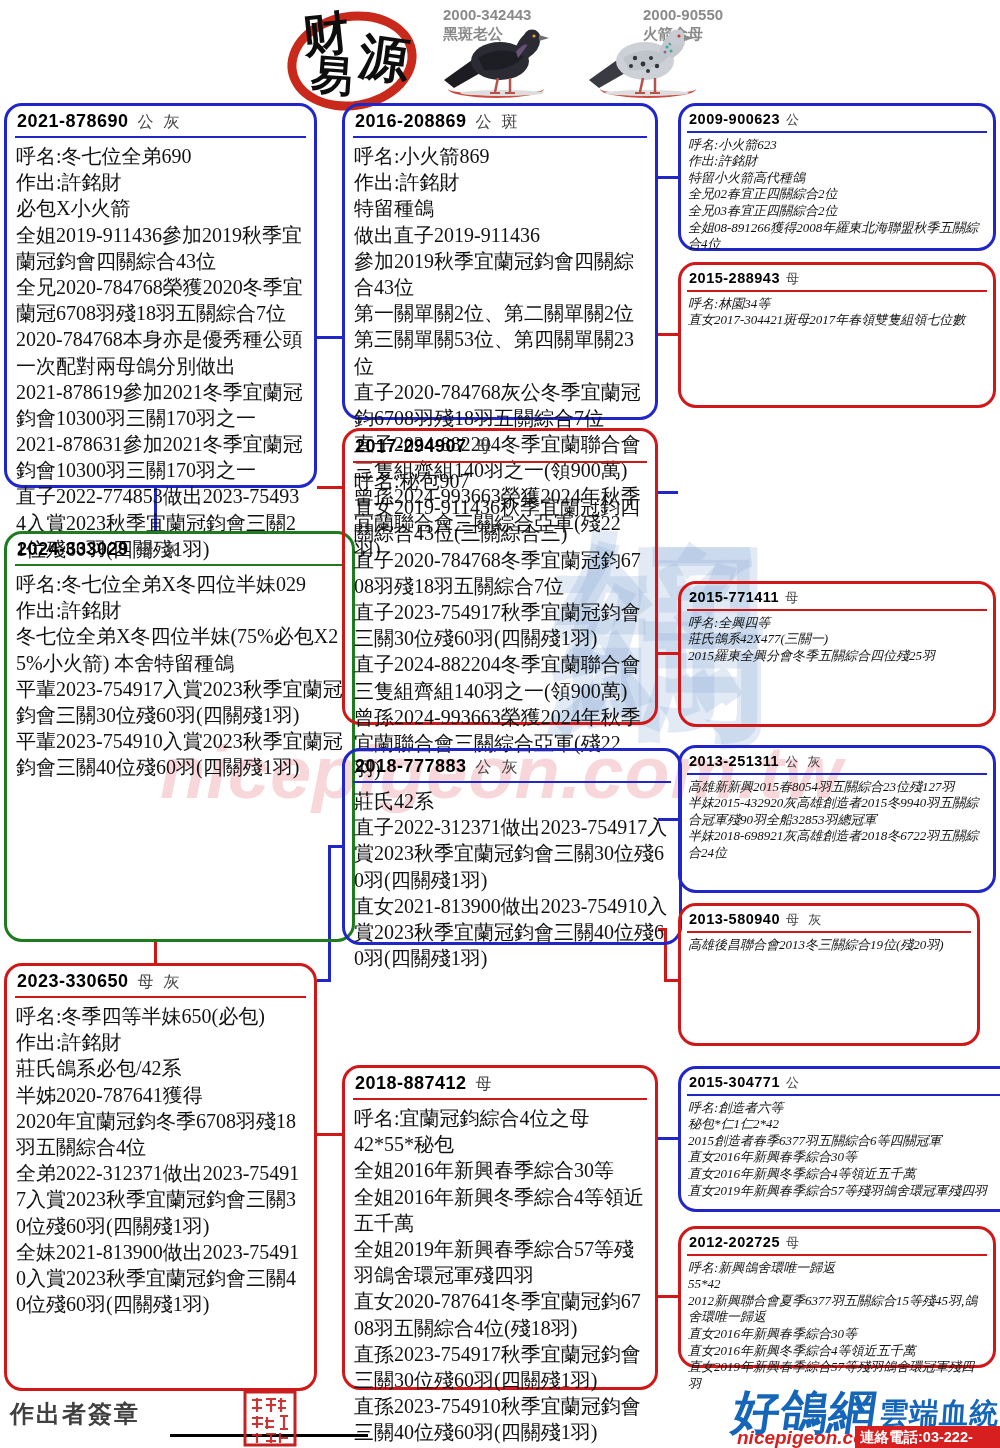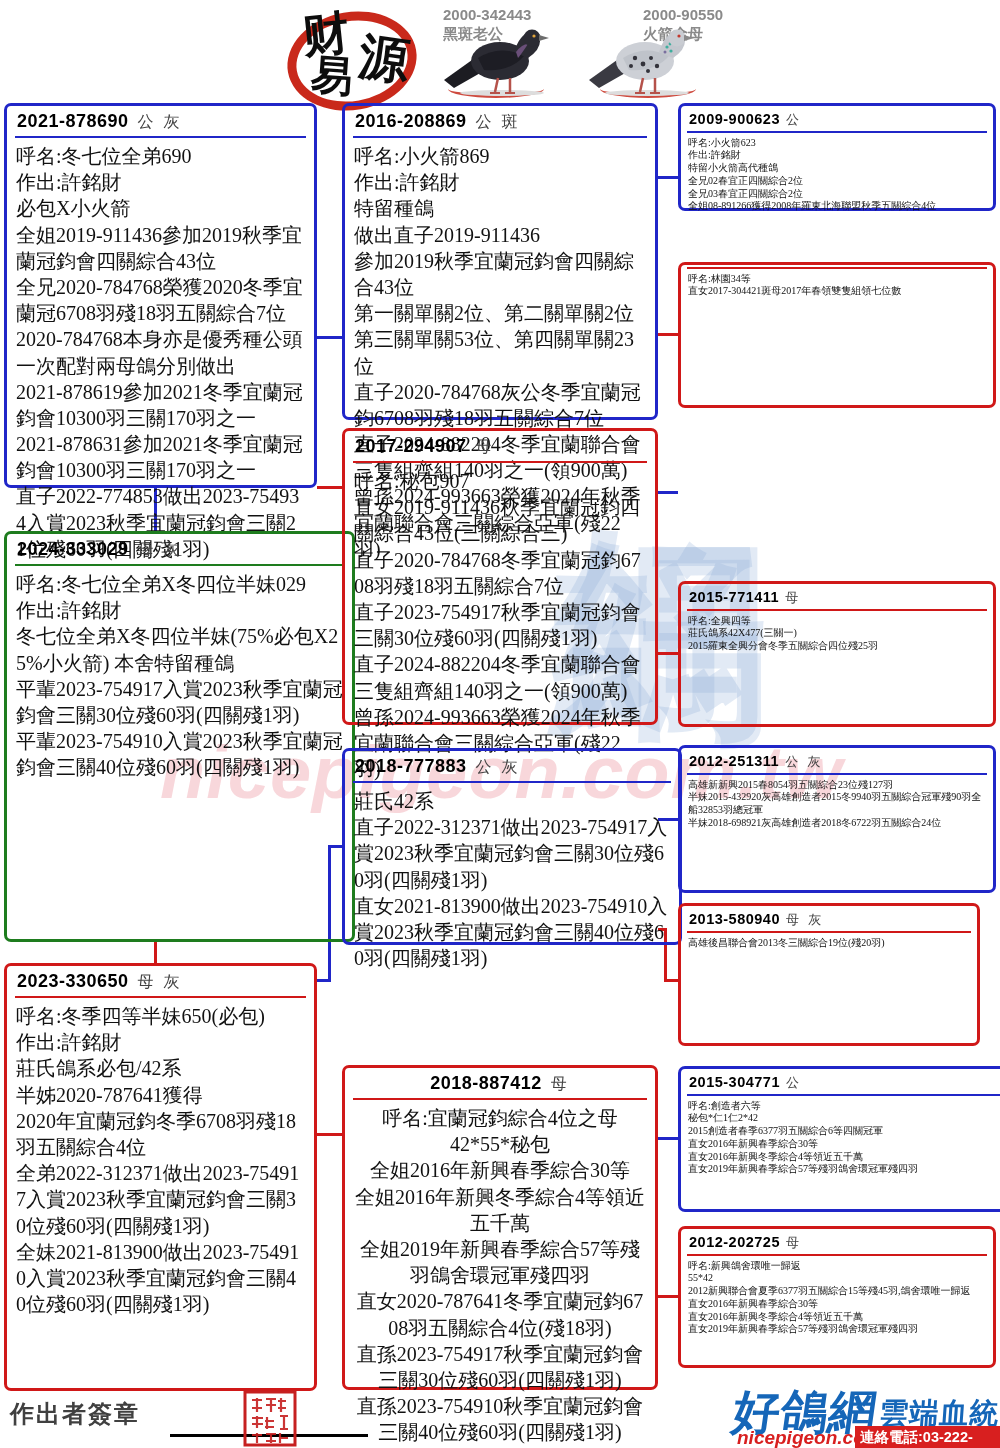--- a/index.html
+++ b/index.html
@@ -6,38 +6,38 @@
   #page{position:relative;width:1000px;height:1448px;background:#ffffff;overflow:hidden;
         font-family:"Liberation Serif","DejaVu Serif",serif;}
   
   .wm-brand{position:absolute;left:555px;top:360px;writing-mode:vertical-rl;
     font-size:215px;font-weight:bold;color:rgba(140,170,215,0.25);z-index:0;line-height:1;
     font-family:"Liberation Sans","DejaVu Sans",sans-serif;letter-spacing:8px;}
   .wm-site{position:absolute;left:160px;top:730px;font-size:74px;font-weight:bold;font-style:italic;
     color:rgba(236,150,160,0.38);z-index:0;letter-spacing:1px;
     font-family:"Liberation Sans","DejaVu Sans",sans-serif;}
   
-  .box{position:absolute;border-radius:7px;background:transparent;z-index:2;box-sizing:border-box;}
+  .box{position:absolute;border-radius:18px;background:transparent;z-index:2;box-sizing:border-box;}
   .box.blue{border:3px solid #2026c8;}
   .box.red{border:3px solid #d01818;}
   .box.green{border:3px solid #1e7c1e;}
   .box-head{padding:5px 10px 1px;font-family:"Liberation Sans","DejaVu Sans",sans-serif;white-space:nowrap;}
   .ring{font-weight:bold;font-size:18px;color:#000;letter-spacing:0.5px;}
   .sex{font-size:16px;color:#444;margin-left:9px;font-family:"Liberation Serif","DejaVu Serif",serif;letter-spacing:3px;}
   .box-sep{height:2px;margin:2px 8px 4px;}
   .blue .box-sep{background:#2026c8;}
   .red .box-sep{background:#d01818;}
   .green .box-sep{background:#1e7c1e;}
   .box-body{padding:1px 9px 3px;font-size:20px;line-height:1.31;color:#111;
     white-space:pre-wrap;word-break:break-all;}
   .box.small .ring{font-size:14.5px;}
   .box.small .sex{font-size:13px;margin-left:6px;}
   .box.small .box-head{padding:4px 8px 0;}
   .box.small .box-sep{height:1.5px;margin:2px 6px 3px;}
-  .box.small .box-body{font-size:10px;line-height:1.28;padding:1px 7px 2px;}
+  .box.small .box-body{font-size:13px;line-height:1.28;padding:1px 7px 2px;font-style:italic;}
   
   .conn{position:absolute;z-index:1;}
   .conn.blue{background:#2026c8;}
   .conn.red{background:#d01818;}
   
   .logo-wrap{position:absolute;left:285px;top:2px;width:155px;height:100px;z-index:2;}
   .logo-ring{position:absolute;left:2px;top:10px;width:112px;height:80px;border:9px solid #c41708;
     border-radius:50%;transform:rotate(-10deg);opacity:.92;}
   .logo-char{position:absolute;color:#0d0d0d;font-weight:bold;z-index:3;
     font-family:"Liberation Serif","DejaVu Serif",serif;}
@@ -192,62 +192,63 @@
   </div>
 
   <div class="box blue" style="left:342px;top:748px;width:340px;height:197px;">
     <div class="box-head"><span class="ring">2018-777883</span><span class="sex">公 灰</span></div>
     <div class="box-sep"></div>
     <div class="box-body">莊氏42系
 直子2022-312371做出2023-754917入賞2023秋季宜蘭冠鈞會三關30位殘60羽(四關殘1羽)
 直女2021-813900做出2023-754910入賞2023秋季宜蘭冠鈞會三關40位殘60羽(四關殘1羽)</div>
   </div>
 
-  <div class="box red" style="left:342px;top:1065px;width:316px;height:325px;text-align:center;">
+  <div class="box red" style="left:342px;top:1065px;width:316px;height:325px;">
     <div class="box-head"><span class="ring">2018-887412</span><span class="sex">母</span></div>
     <div class="box-sep"></div>
     <div class="box-body">呼名:宜蘭冠鈞綜合4位之母
 42*55*秘包
 全姐2016年新興春季綜合30等
 全姐2016年新興冬季綜合4等領近五千萬
 全姐2019年新興春季綜合57等殘羽鴿舍環冠軍殘四羽
 直女2020-787641冬季宜蘭冠鈞6708羽五關綜合4位(殘18羽)
 直孫2023-754917秋季宜蘭冠鈞會三關30位殘60羽(四關殘1羽)
 直孫2023-754910秋季宜蘭冠鈞會三關40位殘60羽(四關殘1羽)
 曾孫2024-993663秋季宜蘭聯合會三關綜合亞軍(殘22羽)</div>
   </div>
 
-  <div class="box blue small" style="left:678px;top:103px;width:318px;height:108px;">
+  <div class="box blue small" style="left:678px;top:103px;width:318px;height:148px;">
     <div class="box-head"><span class="ring">2009-900623</span><span class="sex">公</span></div>
     <div class="box-sep"></div>
     <div class="box-body">呼名:小火箭623
 作出:許銘財
 特留小火箭高代種鴿
 全兄02春宜正四關綜合2位
 全兄03春宜正四關綜合2位
 全姐08-891266獲得2008年羅東北海聯盟秋季五關綜合4位</div>
   </div>
 
   <div class="box red small" style="left:678px;top:262px;width:318px;height:146px;">
+    <div class="box-head"><span class="ring">2015-288943</span><span class="sex">母</span></div>
     <div class="box-sep"></div>
     <div class="box-body">呼名:林園34等
 直女2017-304421斑母2017年春領雙隻組領七位數</div>
   </div>
 
 
   <div class="box red small" style="left:678px;top:581px;width:318px;height:146px;">
     <div class="box-head"><span class="ring">2015-771411</span><span class="sex">母</span></div>
     <div class="box-sep"></div>
     <div class="box-body">呼名:全興四等
 莊氏鴿系42X477(三關一)
 2015羅東全興分會冬季五關綜合四位殘25羽</div>
   </div>
 
   <div class="box blue small" style="left:678px;top:745px;width:318px;height:148px;">
-    <div class="box-head"><span class="ring">2012-251311</span><span class="sex">公 灰</span></div>
+    <div class="box-head"><span class="ring">2013-251311</span><span class="sex">公 灰</span></div>
     <div class="box-sep"></div>
     <div class="box-body">高雄新新興2015春8054羽五關綜合23位殘127羽
 半妹2015-432920灰高雄創造者2015冬9940羽五關綜合冠軍殘90羽全船32853羽總冠軍
 半妹2018-698921灰高雄創造者2018冬6722羽五關綜合24位</div>
   </div>
 
   <div class="box red small" style="left:678px;top:903px;width:302px;height:143px;">
     <div class="box-head"><span class="ring">2013-580940</span><span class="sex">母 灰</span></div>
     <div class="box-sep"></div>
     <div class="box-body">高雄後昌聯合會2013冬三關綜合19位(殘20羽)</div>

